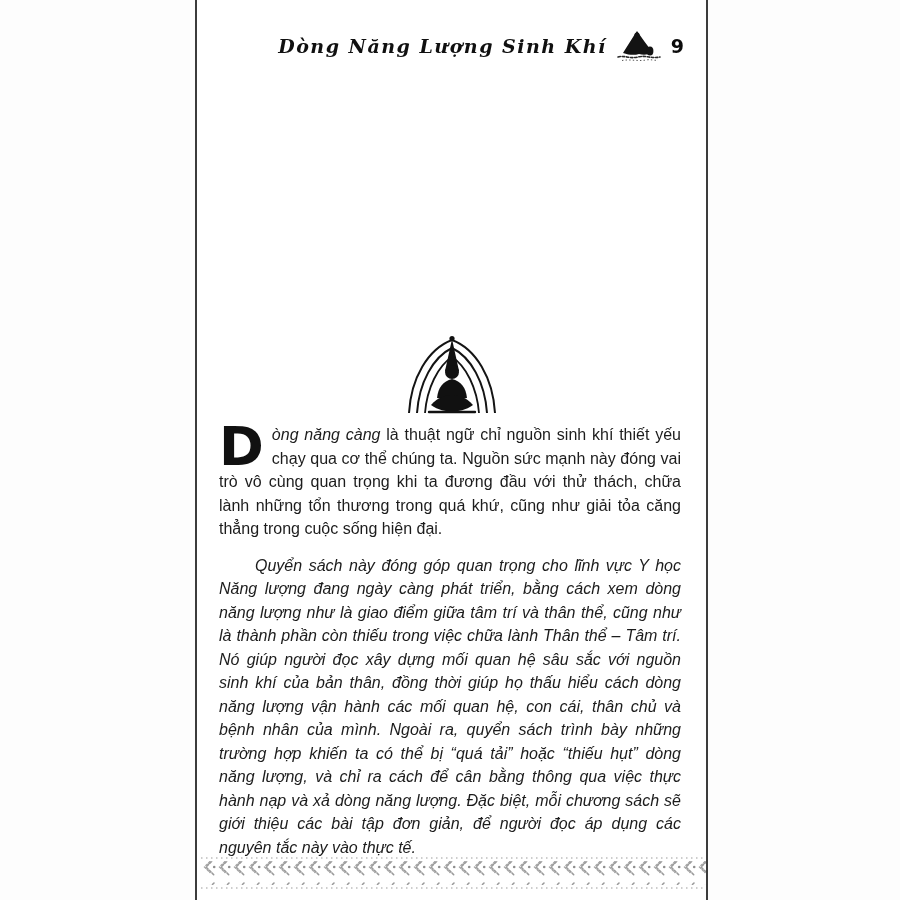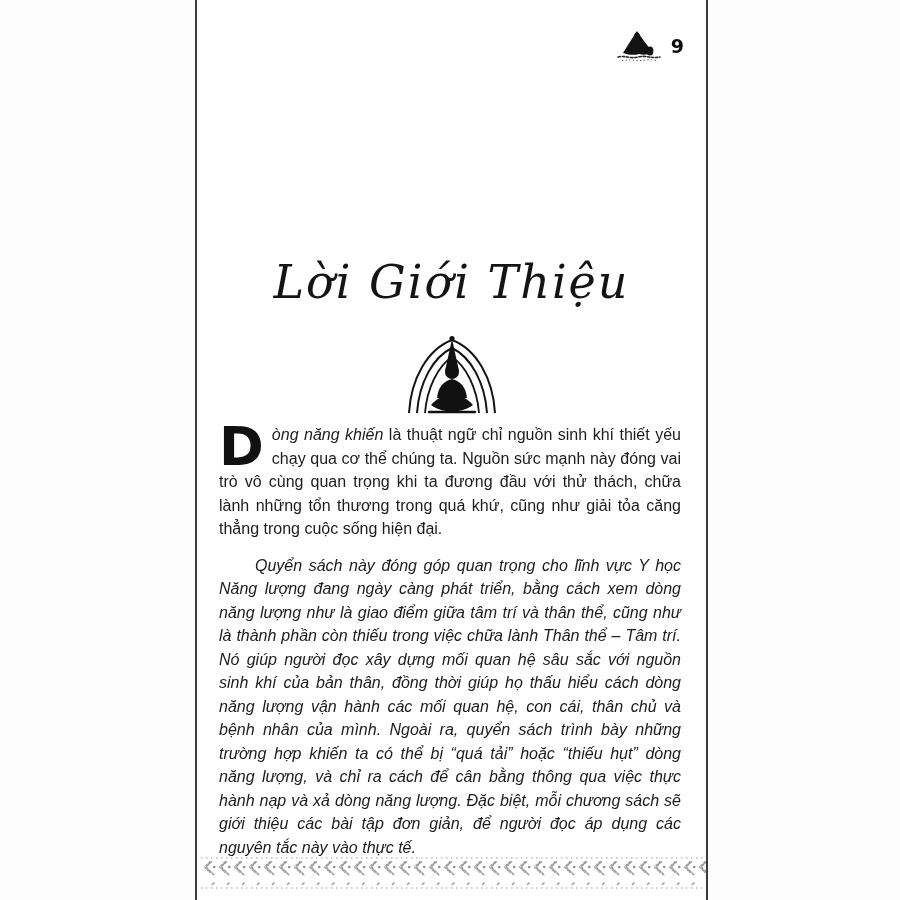--- a/index.html
+++ b/index.html
@@ -49,31 +49,31 @@
   
   .ornament{position:absolute;left:4px;right:4px;bottom:10px;height:36px;}
 </style>
 </head>
 <body>
 
 <div class="canvas">
   <div class="page">
 
     <div class="header">
+      <span class="running-title">Dòng Năng Lượng Sinh Khí</span>
       <svg class="hdr-icon" width="46" height="34" viewBox="0 0 46 34" aria-hidden="true">
         <path d="M21 2 C17 8 12 16 7 24 C13 26 18 26.5 23 25 C27 26 31 26 37 24 C31 16 25 8 21 2 Z" fill="#131313"></path>
         <circle cx="21" cy="6" r="2.6" fill="#131313"></circle>
         <ellipse cx="34" cy="22" rx="3.4" ry="4.6" fill="#131313"></ellipse>
         <path d="M2 28 C8 26 14 30 22 28 C30 26 36 30 44 28" stroke="#2a2a2a" stroke-width="1.6" fill="none" stroke-dasharray="2.4 1.8" stroke-linecap="round"></path>
         <path d="M6 31.5 C14 30 22 32.5 30 31 C35 30 39 32 42 31" stroke="#555" stroke-width="1" fill="none" stroke-dasharray="1.4 2.2"></path>
       </svg>
       <span class="page-num">9</span>
     </div>
 
-    <div class="chapter-title">Lời Giới Thiệu</div>
 
     <svg class="emblem" width="104" height="80" viewBox="0 0 104 80" aria-hidden="true">
       <path d="M9 78 C11 43 28 14 52 5" fill="none" stroke="#141414" stroke-width="2"></path>
       <path d="M95 78 C93 43 76 14 52 5" fill="none" stroke="#141414" stroke-width="2"></path>
       <path d="M17 78 C19 48 33 22 52 13" fill="none" stroke="#141414" stroke-width="2"></path>
       <path d="M87 78 C85 48 71 22 52 13" fill="none" stroke="#141414" stroke-width="2"></path>
       <path d="M25 78 C27 53 38 31 52 22" fill="none" stroke="#141414" stroke-width="1.8"></path>
       <path d="M79 78 C77 53 66 31 52 22" fill="none" stroke="#141414" stroke-width="1.8"></path>
 
       <path d="M52 4 L45 36 L52 40 L59 36 Z" fill="#111"></path>
@@ -82,21 +82,21 @@
       <circle cx="52" cy="37" r="7" fill="#111"></circle>
 
       <path d="M52 44 C43 46 38 53 37 63 L67 63 C66 53 61 46 52 44 Z" fill="#111"></path>
 
       <path d="M31 70 C38 62 46 60 52 60 C58 60 66 62 73 70 C66 75 58 76.5 52 76.5 C46 76.5 38 75 31 70 Z" fill="#111"></path>
       <path d="M29 77 L75 77" stroke="#111" stroke-width="2.4" stroke-linecap="round"></path>
     </svg>
 
     <div class="body-text">
       <p>
-        <span class="dropcap">D</span><span class="ital">òng năng khiến</span><span> là thuật ngữ chỉ nguồn sinh khí thiết yếu chạy qua cơ thể chúng ta. Nguồn sức mạnh này đóng vai trò vô cùng quan trọng khi ta đương đầu với thử thách, chữa lành những tổn thương trong quá khứ, cũng như giải tỏa căng thẳng trong cuộc sống hiện đại.</span>
+        <span class="dropcap">D</span><span class="ital">òng năng càng</span><span> là thuật ngữ chỉ nguồn sinh khí thiết yếu chạy qua cơ thể chúng ta. Nguồn sức mạnh này đóng vai trò vô cùng quan trọng khi ta đương đầu với thử thách, chữa lành những tổn thương trong quá khứ, cũng như giải tỏa căng thẳng trong cuộc sống hiện đại.</span>
       </p>
       <p class="p2">Quyển sách này đóng góp quan trọng cho lĩnh vực Y học Năng lượng đang ngày càng phát triển, bằng cách xem dòng năng lượng như là giao điểm giữa tâm trí và thân thể, cũng như là thành phần còn thiếu trong việc chữa lành Thân thể – Tâm trí. Nó giúp người đọc xây dựng mối quan hệ sâu sắc với nguồn sinh khí của bản thân, đồng thời giúp họ thấu hiểu cách dòng năng lượng vận hành các mối quan hệ, con cái, thân chủ và bệnh nhân của mình. Ngoài ra, quyển sách trình bày những trường hợp khiến ta có thể bị “quá tải” hoặc “thiếu hụt” dòng năng lượng, và chỉ ra cách để cân bằng thông qua việc thực hành nạp và xả dòng năng lượng. Đặc biệt, mỗi chương sách sẽ giới thiệu các bài tập đơn giản, để người đọc áp dụng các nguyên tắc này vào thực tế.</p>
     </div>
 
     <svg class="ornament" width="505" height="36" viewBox="0 0 505 36" preserveAspectRatio="none" aria-hidden="true">
       <defs>
         <pattern id="chv" x="0" y="0" width="15" height="24" patternUnits="userSpaceOnUse">
           <path d="M13 4 L5 12 L13 20" fill="none" stroke="#9a9a9a" stroke-width="1.6" stroke-dasharray="2.2 1.8" stroke-linecap="round"></path>
           <path d="M9 6.5 L3.5 12 L9 17.5" fill="none" stroke="#a2a2a2" stroke-width="1.4" stroke-dasharray="2 1.8" stroke-linecap="round"></path>
           <circle cx="13.2" cy="12" r="1.3" fill="#8e8e8e"></circle>

